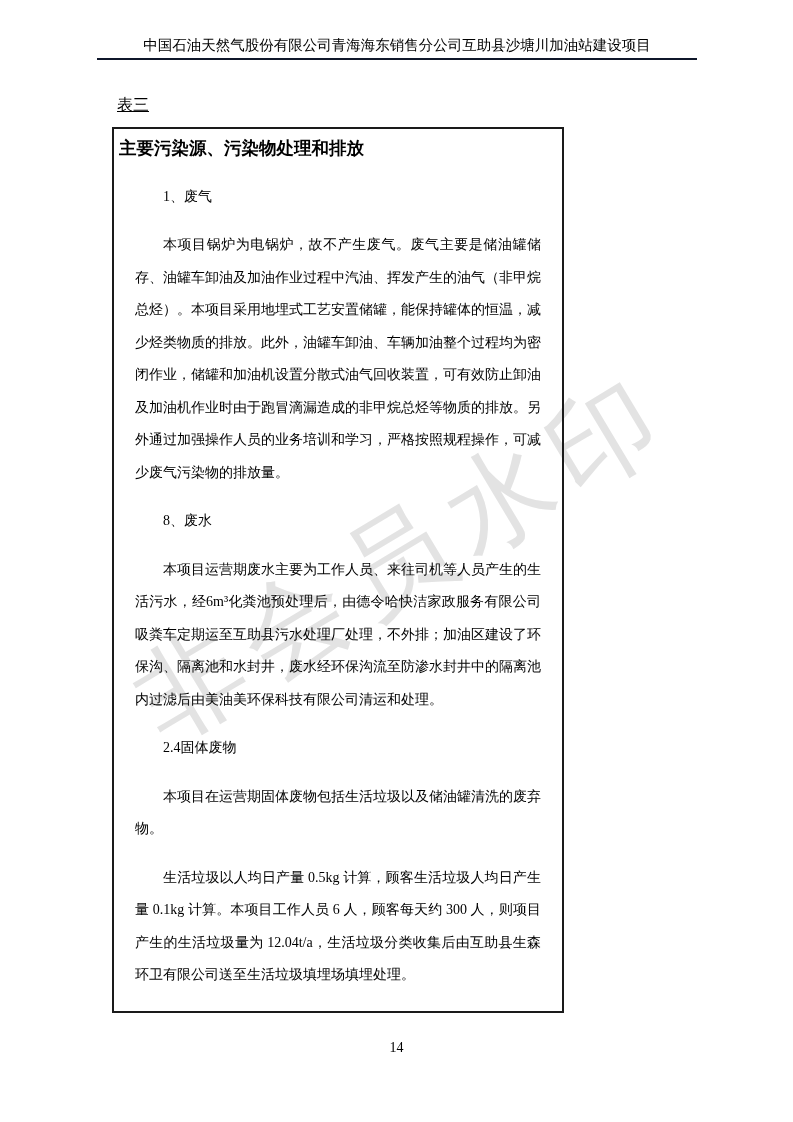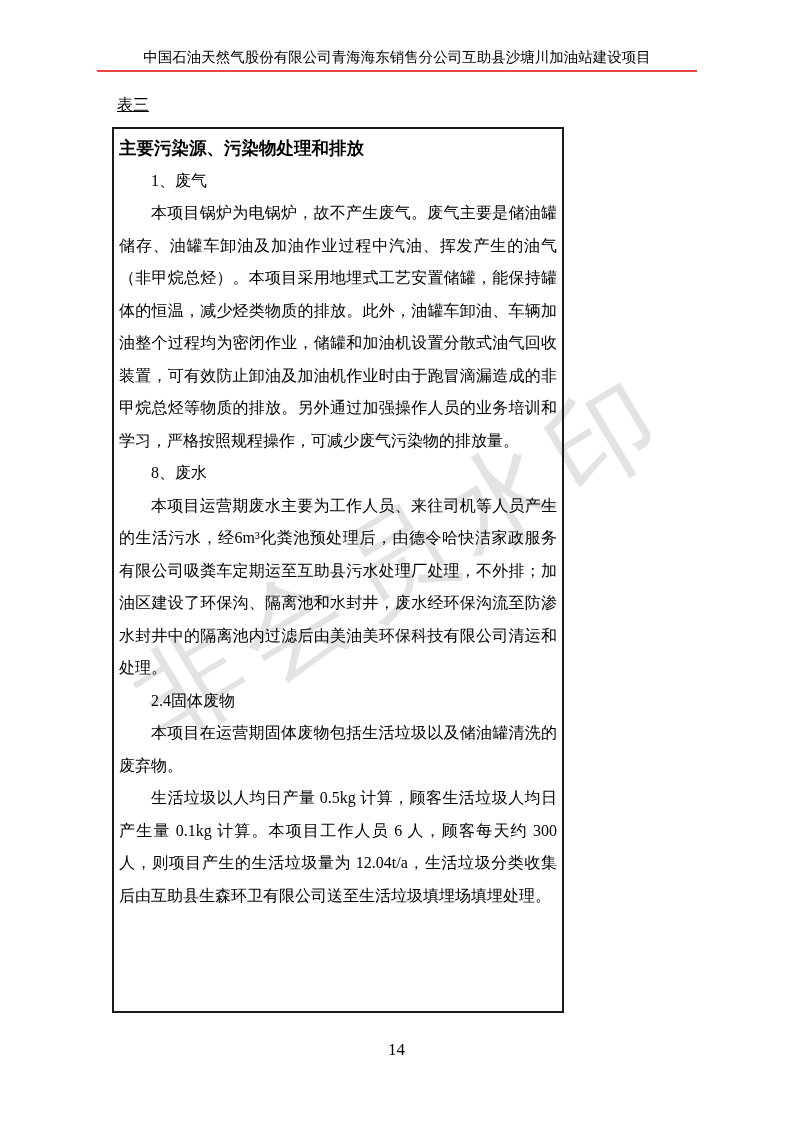--- a/index.html
+++ b/index.html
@@ -24,28 +24,28 @@
     font-size: 106px;
     letter-spacing: 14px;
     color: #e3e3e3;
     white-space: nowrap;
     z-index: 0;
     font-family: "Liberation Sans", sans-serif;
     user-select: none;
   }
   .doc-header {
     position: absolute;
-    top: 49px;
+    top: 37px;
     left: 97px;
     width: 600px;
     text-align: center;
     font-size: 14.5px;
     line-height: 17px;
     padding-bottom: 4px;
-    border-bottom: 2px solid #ef4444;
+    border-bottom: 2px solid #0f172a;
     z-index: 1;
   }
   .table-label {
     position: absolute;
     top: 95px;
     left: 117px;
     font-size: 16px;
     z-index: 1;
     text-decoration: underline;
   }
@@ -63,33 +63,33 @@
     background: transparent;
   }
   .doc-table .table-title {
     margin: 0;
     font-weight: bold;
     font-size: 17.5px;
     line-height: 32.5px;
     text-align: left;
   }
   .doc-table p.body-par {
-    margin: 0;
-    font-size: 16px;
+    margin: 16px;
+    font-size: 14px;
     line-height: 32.5px;
     text-align: justify;
     text-indent: 2em;
   }
   .page-number {
     position: absolute;
     top: 1040px;
     left: 0;
     width: 793px;
     text-align: center;
-    font-size: 17px;
+    font-size: 14px;
     z-index: 1;
   }
 </style>
 </head>
 <body>
 
 <div class="page">
 
   <div class="watermark">非会员水印</div>
 

